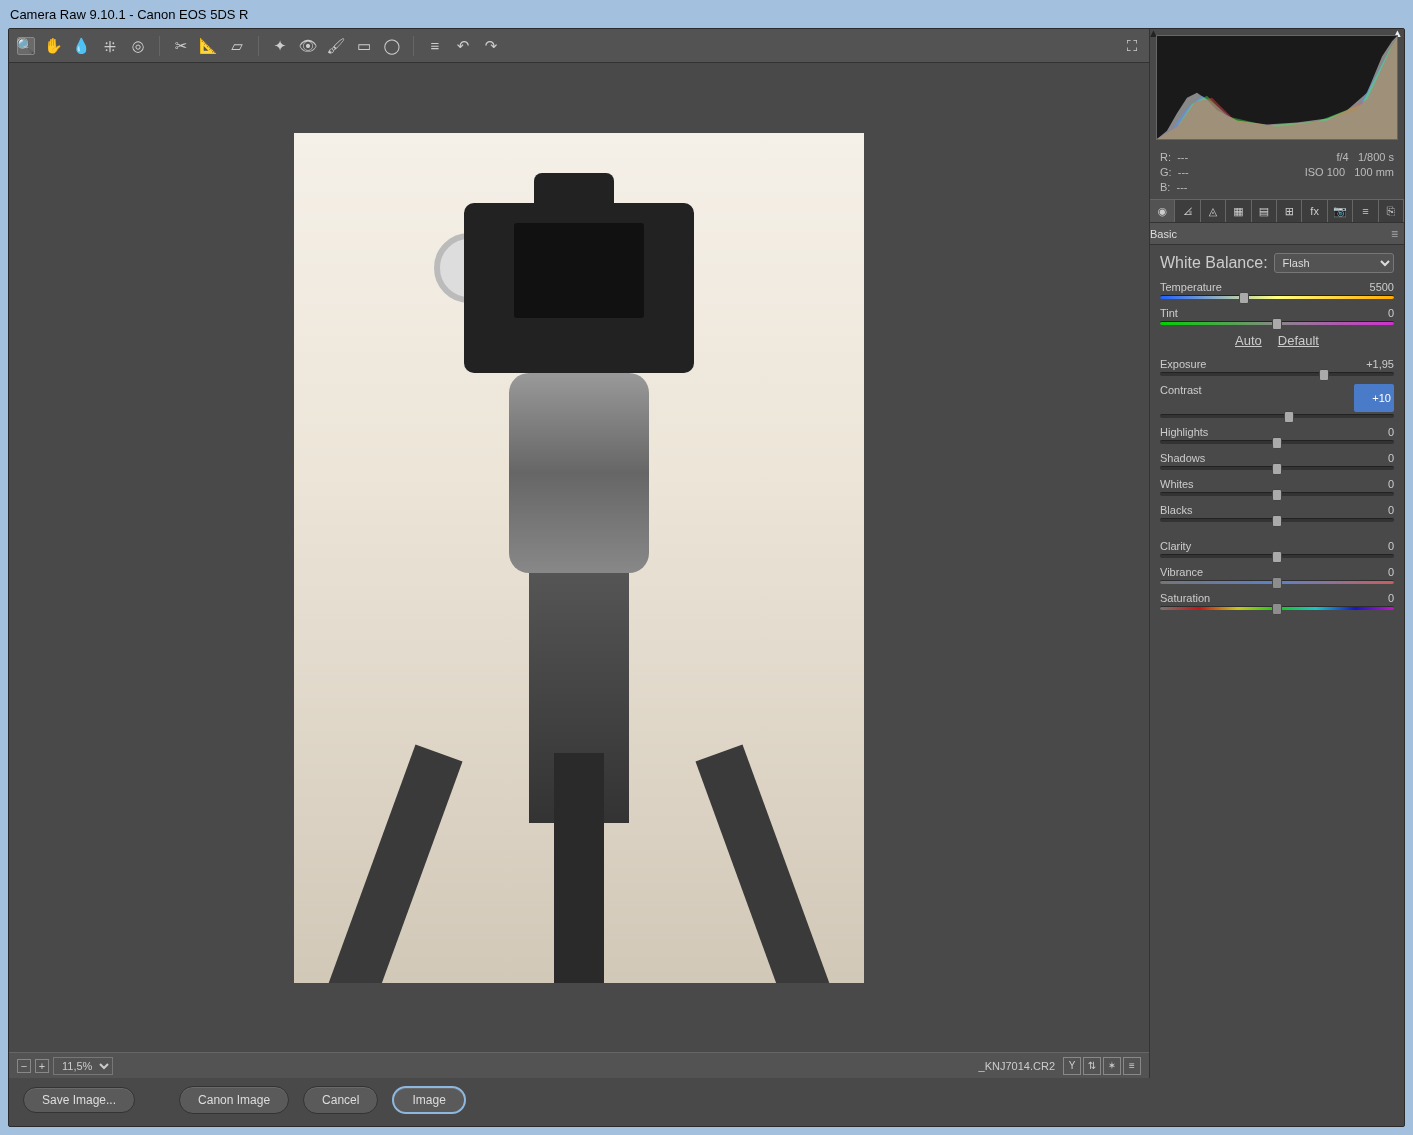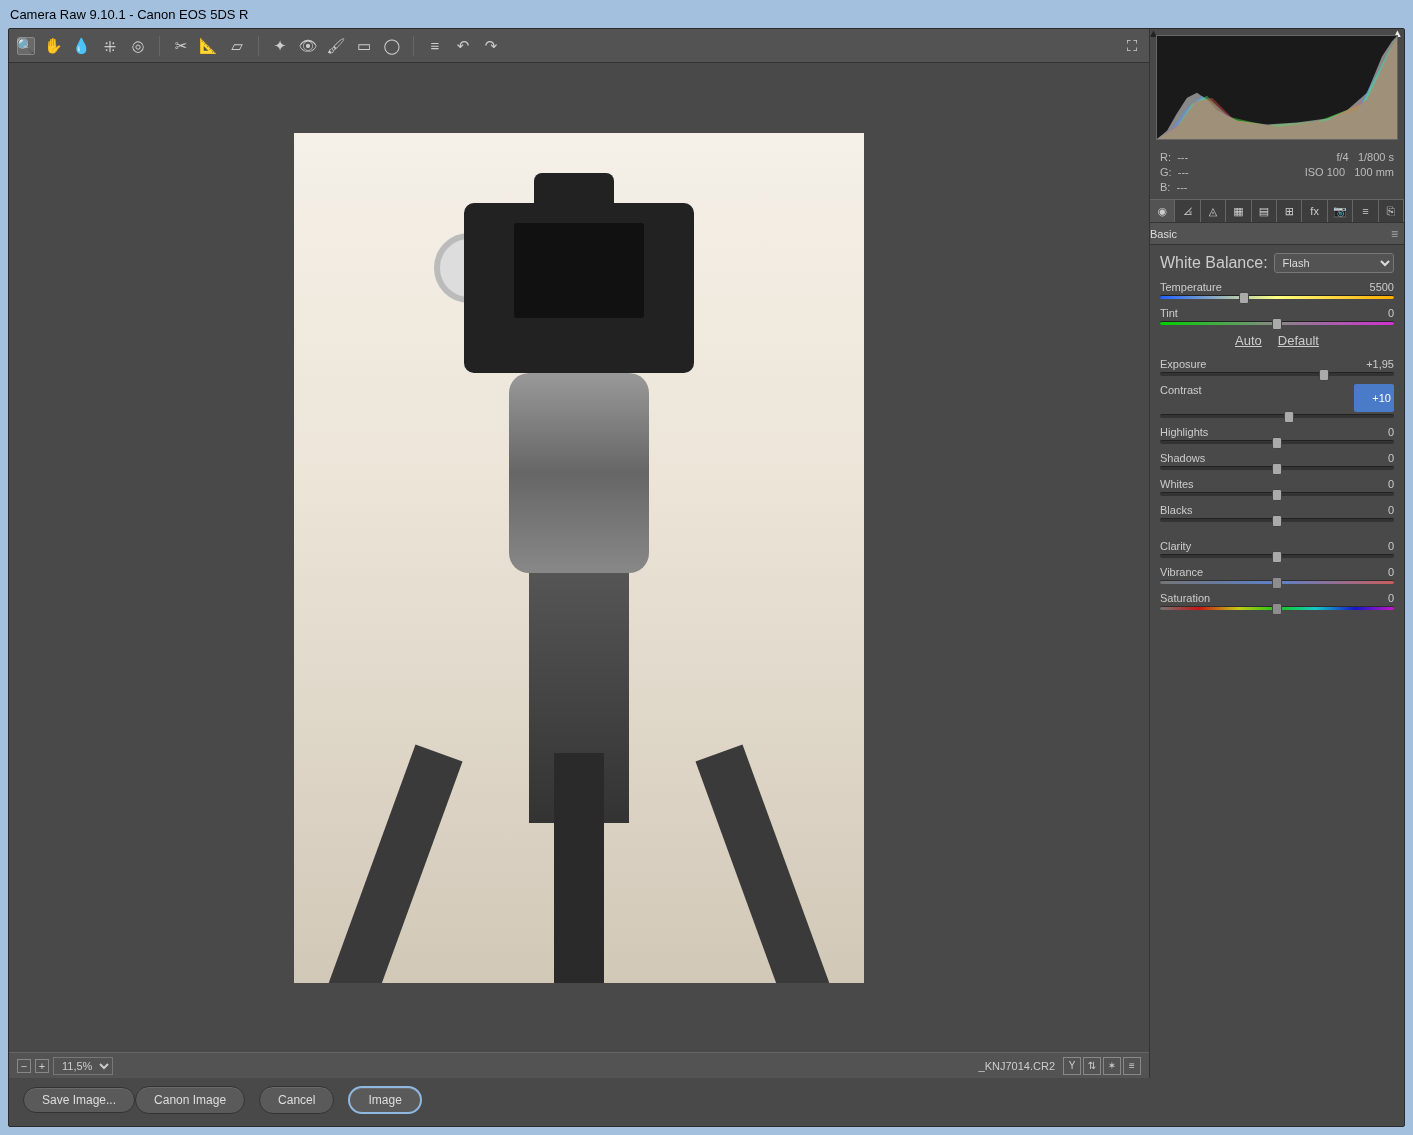--- a/index.html
+++ b/index.html
@@ -76,21 +76,21 @@
 .slider-track.temp { background: linear-gradient(90deg, #2060ff, #ffff80, #ffaa00); }
 .slider-track.tint { background: linear-gradient(90deg, #00d000, #888, #d030d0); }
 .slider-track.vibrance { background: linear-gradient(90deg, #888, #6699ff, #ff6666); opacity:0.7;}
 .slider-track.saturation { background: linear-gradient(90deg, #888, #ff0000, #ffff00, #00ff00, #00ffff, #0000ff, #ff00ff); opacity:0.7;}
 .slider-thumb { position: absolute; top: -4px; width: 10px; height: 12px; background: #aaa; border: 1px solid #444; border-radius: 2px; transform: translateX(-50%); cursor: pointer; }
 
 .auto-default { display: flex; justify-content: center; gap: 16px; margin: 8px 0 10px 0; }
 .auto-default span { font-size: 13px; color: #ccc; text-decoration: underline; cursor: pointer; }
 
 .section-gap { height: 10px; }
-.frame-footer { height: 48px; display: flex; align-items: center; padding: 8px 14px 12px 14px; }
+.frame-footer { height: 48px; display: flex; align-items: center; padding: 8px 14px 12px 14px; gap: 44px; }
 .btn { background: #5a5a5a; color: #ddd; border: 1px solid #333; border-radius: 14px; padding: 5px 18px; font-size: 12px; cursor: pointer; box-shadow: 0 1px 0 #6a6a6a inset;}
 .btn.primary { border: 2px solid #8fb8e0; }
 .footer-link { flex: 1; text-align: center; font-size: 11px; color: #ccc; text-decoration: underline; cursor: pointer; }
 .footer-right { display: flex; gap: 14px; }
 </style>
 </head>
 <body>
 
 <div class="window">
   <div class="titlebar">

